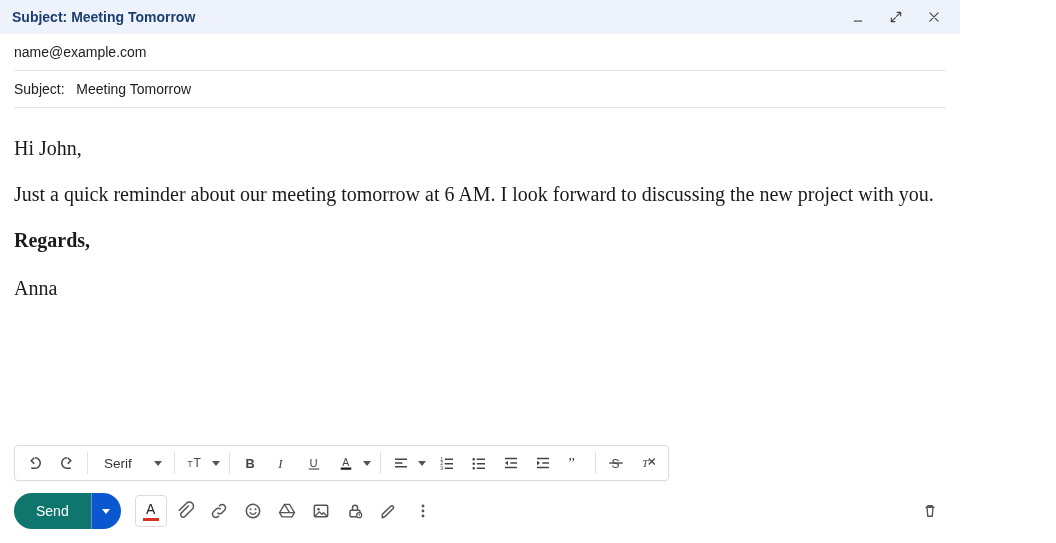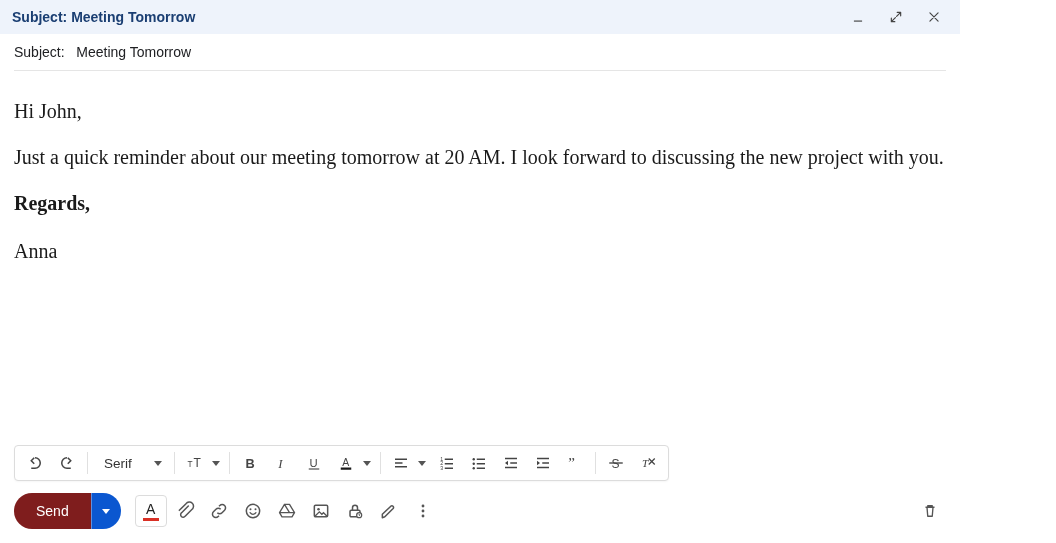--- a/index.html
+++ b/index.html
@@ -21,21 +21,21 @@
   .tb-btn { width: 28px; height: 28px; display: flex; align-items: center; justify-content: center; border-radius: 4px; color: #444; cursor: pointer; position: relative; }
   .tb-btn svg { width: 18px; height: 18px; display: block; }
   .tb-sep { width: 1px; height: 22px; background: #e0e0e0; margin: 0 2px; }
   .font-select { display: flex; align-items: center; gap: 4px; padding: 0 6px 0 10px; height: 28px; cursor: pointer; font-size: 13.5px; color: #333; }
   .font-select .caret { margin-left: 18px; }
   .caret { width: 0; height: 0; border-left: 4px solid transparent; border-right: 4px solid transparent; border-top: 5px solid #555; }
   .combo { display: flex; align-items: center; }
   .combo .caret-box { width: 14px; height: 28px; display: flex; align-items: center; justify-content: center; cursor: pointer; }
   .bottom-row { display: flex; align-items: center; padding: 6px 14px 14px 14px; gap: 8px; }
   .send-group { display: flex; }
-  .send-btn { background: #7f1d1d; color: #fff; border: none; height: 36px; padding: 0 22px; border-radius: 18px 0 0 18px; font-size: 14px; font-weight: 500; cursor: pointer; display: flex; align-items: center; }
+  .send-btn { background: #0f766e; color: #fff; border: none; height: 36px; padding: 0 22px; border-radius: 18px 0 0 18px; font-size: 14px; font-weight: 500; cursor: pointer; display: flex; align-items: center; }
   .send-more { background: #0b57d0; color: #fff; border: none; height: 36px; width: 30px; border-radius: 0 18px 18px 0; border-left: 1px solid rgba(255,255,255,0.35); cursor: pointer; display: flex; align-items: center; justify-content: center; }
   .send-more .caret { border-top-color: #fff; }
   .action-icons { display: flex; align-items: center; gap: 2px; margin-left: 6px; }
   .action-btn { width: 32px; height: 32px; display: flex; align-items: center; justify-content: center; border-radius: 4px; color: #555; cursor: pointer; }
   .action-btn svg { width: 20px; height: 20px; display: block; }
   .text-color-btn { border: 1px solid #dcdcdc; border-radius: 4px; width: 32px; height: 32px; display:flex; align-items:center; justify-content:center; flex-direction:column; cursor:pointer; }
   .text-color-btn .letter { font-size: 14px; line-height: 1; color: #222; font-family: Arial; }
   .text-color-btn .swatch { width: 16px; height: 3px; background: #d93025; margin-top: 2px; }
   .flex-spacer { flex: 1; }
   .trash-btn { width: 32px; height: 32px; display:flex; align-items:center; justify-content:center; color:#555; cursor:pointer; border-radius:4px; }
@@ -64,30 +64,33 @@
       </span>
       <span class="tb-btn" title="Close">
         <svg viewBox="0 0 24 24">
             <path d="M5 5l14 14M19 5L5 19" stroke="currentColor" stroke-width="2" stroke-linecap="round"></path>
           </svg>
       </span>
     </div>
   </div>
 
   <div class="headers">
+    <div class="header-row to">
+      <span>name@example.com</span>
+    </div>
     <div class="header-row">
       <span>Subject:</span>
       <span>&nbsp;</span>
       <span>Meeting Tomorrow</span>
     </div>
   </div>
 
   <div class="body-area">
     <p>Hi John,</p>
-    <p>Just a quick reminder about our meeting tomorrow at 20 AM. I look forward to discussing the new project with you.</p>
+    <p>Just a quick reminder about our meeting tomorrow at 6 AM. I look forward to discussing the new project with you.</p>
     <p class="regards">Regards,</p>
     <p class="signature">Anna</p>
   </div>
 
   <div class="toolbar-wrap">
     <div class="format-toolbar">
       <div class="tb-btn" title="Undo">
         <svg viewBox="0 0 24 24">
             <path d="M12 5c3.9 0 7 3.1 7 7s-3.1 7-7 7H7" fill="none" stroke="currentColor" stroke-width="2"></path>
             <path d="M11 9L7 5l4-4" fill="none" stroke="currentColor" stroke-width="2" transform="translate(0 4)"></path>

